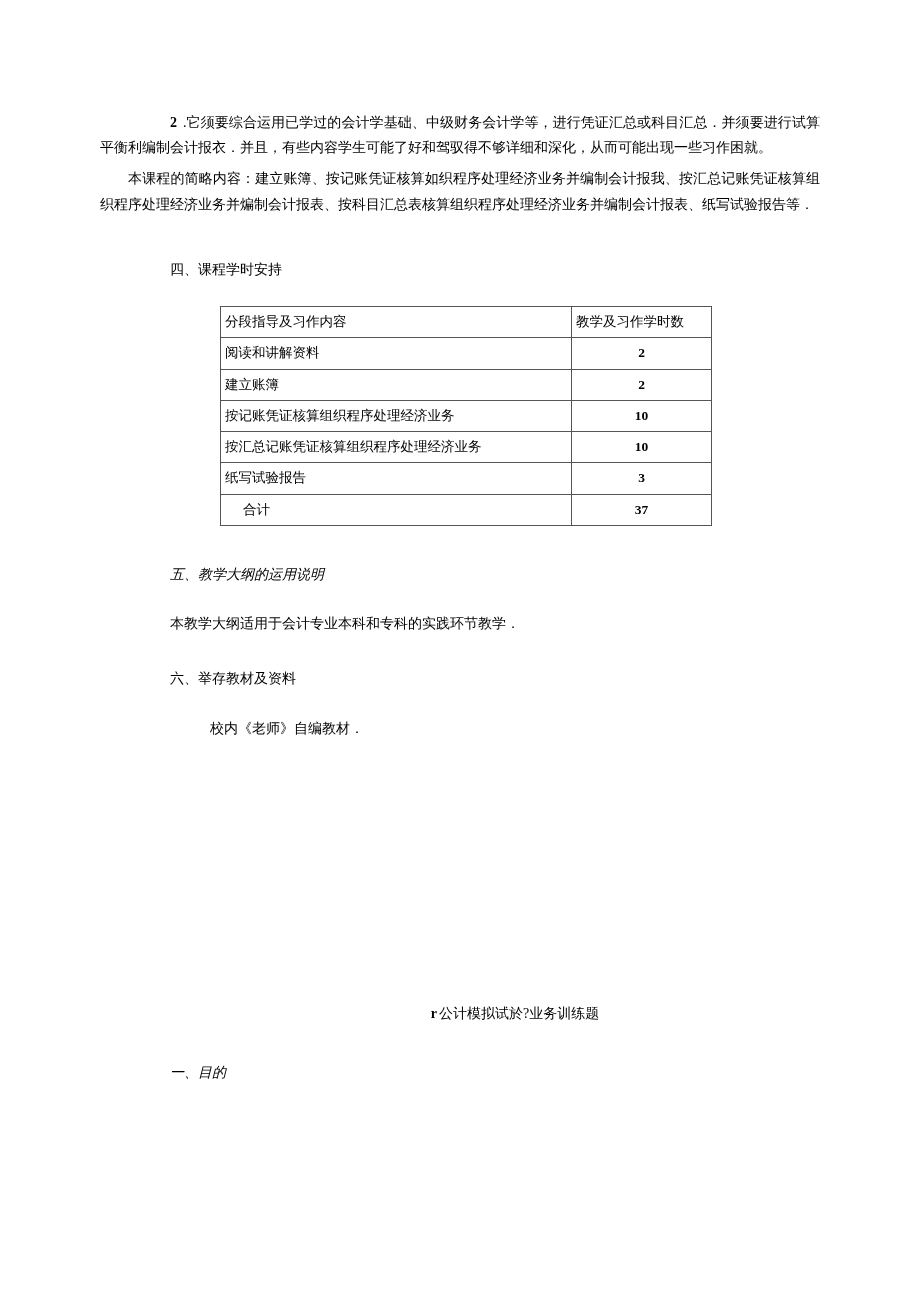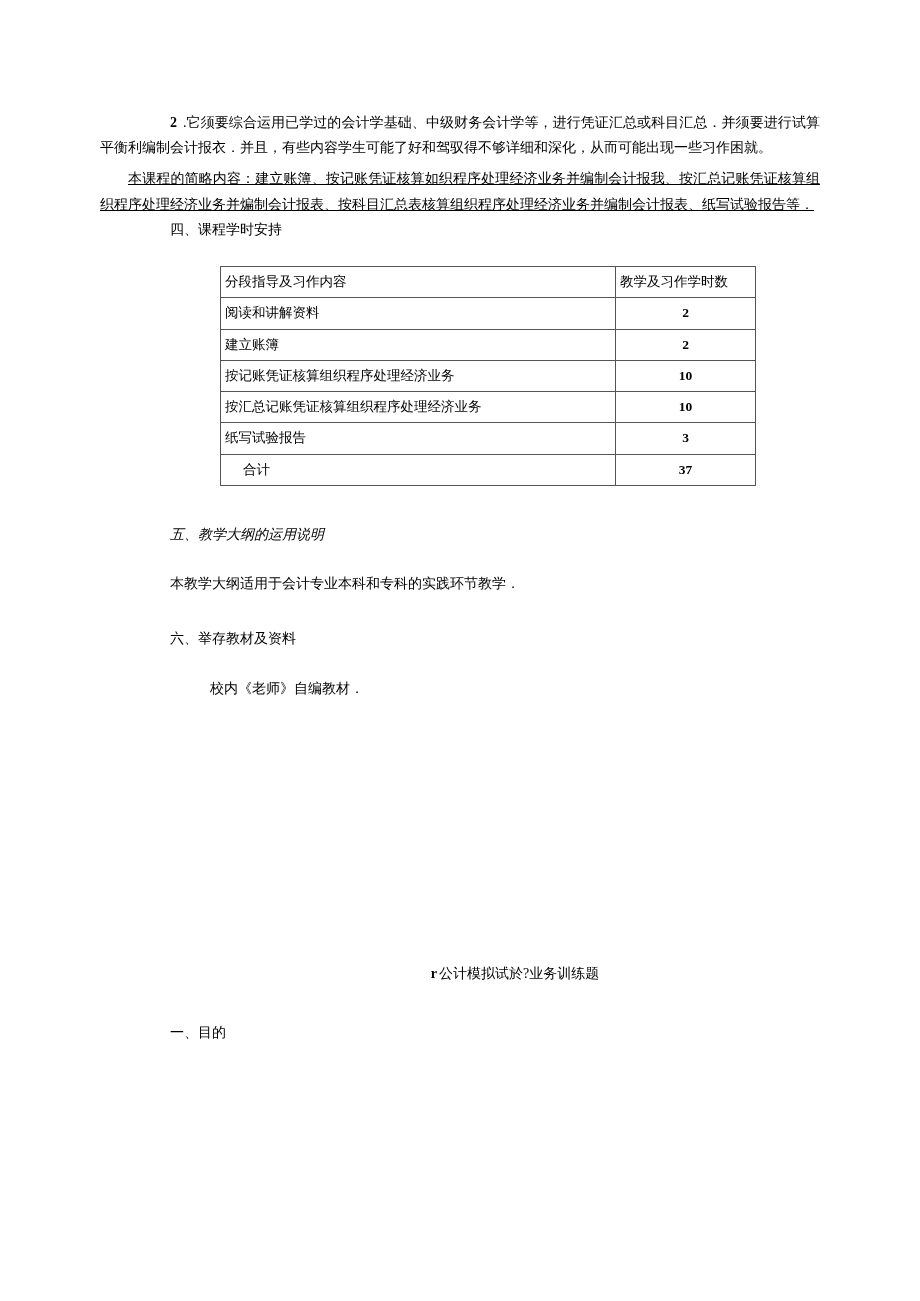--- a/index.html
+++ b/index.html
@@ -8,43 +8,43 @@
       height: 1301px;
       background: #fff;
       font-family: "SimSun", "宋体", serif;
       font-size: 14px;
       color: #000;
       padding: 110px 100px 60px 100px;
       line-height: 1.8;
     }
     .para-2 { text-align: justify; margin-bottom: 6px; }
     .para-2 .num { font-weight: bold; margin-left: 70px; margin-right: 6px; }
-    .para-summary { text-align: justify; text-indent: 28px; text-decoration: underline; }
+    .para-summary { text-align: justify; margin-bottom: 40px; text-indent: 28px; }
     .section-heading { margin-left: 70px; margin-bottom: 24px; }
     .section-heading.mt { margin-top: 36px; font-style: italic; }
     .body-text { margin-left: 70px; margin-bottom: 30px; }
     .indent-more { margin-left: 110px; margin-bottom: 30px; }
     table {
       border-collapse: collapse;
       margin-left: 120px;
-      width: 536px;
+      width: 492px;
       margin-bottom: 10px;
     }
     td {
       border: 1px solid #555;
       padding: 3px 4px;
       font-size: 13.5px;
       vertical-align: middle;
     }
     td.col-val { text-align: center; font-weight: bold; width: 140px; }
     td.total-label { padding-left: 22px; }
     .big-gap { height: 230px; }
     .exercise-title { margin-left: 110px; margin-bottom: 34px; text-align: center; }
     .exercise-title .r { font-weight: bold; margin-right: 2px; }
-    .sec1 { margin-left: 70px; }
+    .sec1 { margin-left: 70px; font-style: italic; }
   </style>
 </head>
 <body>
 
 <p class="para-2">
   <span class="num">2</span><span>.它须要综合运用已学过的会计学基础、中级财务会计学等，进行凭证汇总或科目汇总．并须要进行试算平衡利编制会计报衣．并且，有些内容学生可能了好和驾驭得不够详细和深化，从而可能出现一些习作困就。</span>
 </p>
 
 <p class="para-summary">本课程的简略内容：建立账簿、按记账凭证核算如织程序处理经济业务并编制会计报我、按汇总记账凭证核算组织程序处理经济业务并煸制会计报表、按科目汇总表核算组织程序处理经济业务并编制会计报表、纸写试验报告等．</p>
 

